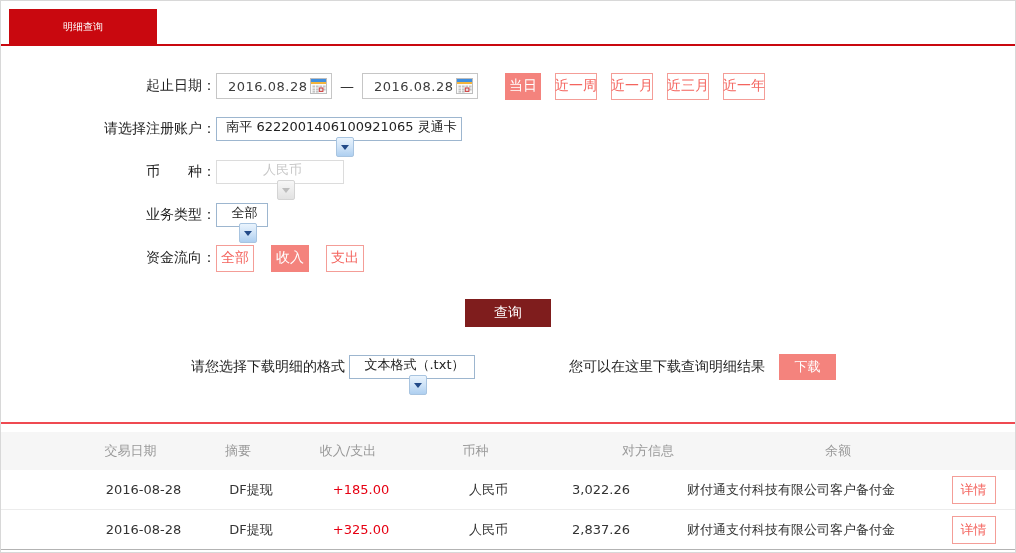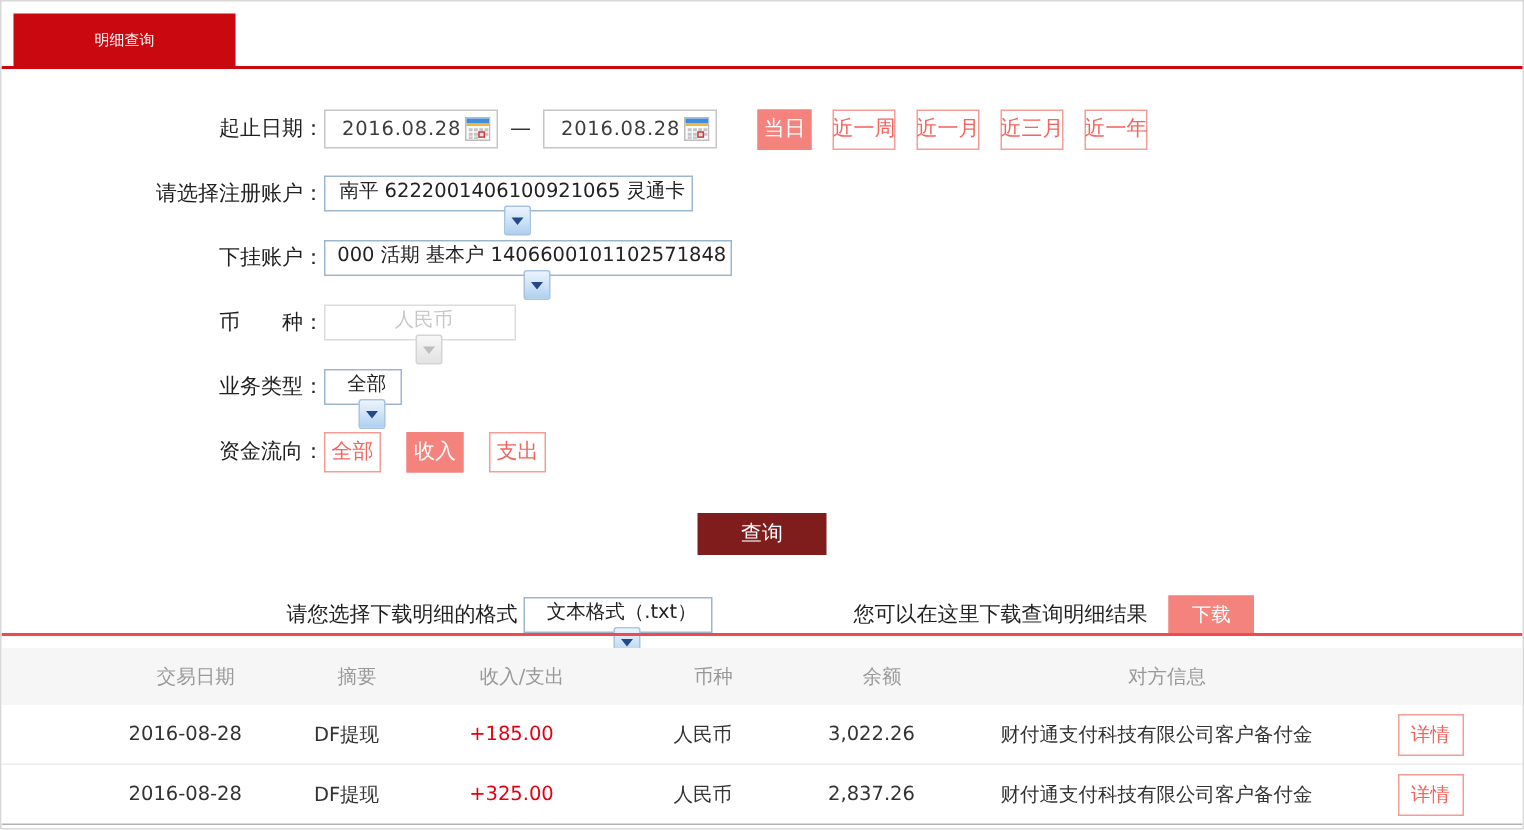--- a/index.html
+++ b/index.html
@@ -60,21 +60,21 @@
   .dl-row .w-fmt { margin-left:4px; }
   .dl-hint { margin-left:94px; white-space:nowrap; }
   .dl-btn { width:57px; height:26px; margin-left:14px; font-size:13px; }
 
   
   .table-area { position:absolute; top:421px; left:0; width:100%; }
   .red-line { height:2px; background:#ef4a51; }
   .thead { margin-top:8px; height:38px; background:#f6f6f6; display:flex;
            align-items:center; color:#999; font-size:13px; padding-left:52px; }
   .trow { height:40px; background:#fff; display:flex; align-items:center;
-          border-bottom:1px solid #ececec; font-size:13px; color:#333; padding-left:45px; }
+          border-bottom:1px solid #ececec; font-size:13px; color:#333; padding-left:65px; }
   .trow:last-child { border-bottom:1px solid #b3b3b3; }
   .c { text-align:center; white-space:nowrap; flex:none; }
   .c1{width:155px} .c2{width:60px} .c3{width:160px} .c4{width:95px}
   .c5{width:130px} .c6{width:250px} .c7{width:115px}
   .amt { color:#e60012; }
   .detail-btn { width:44px; height:28px; margin:0 auto; background:#fff;
                 border:1px solid #f49d97; color:#f4645e; font-size:13px;
                 display:flex; align-items:center; justify-content:center; cursor:pointer; }
 </style>
 </head>
@@ -140,29 +140,20 @@
     <div class="row">
       <span class="lbl">请选择注册账户：</span>
       <span class="xp-select w-register">
         <span>南平 6222001406100921065 灵通卡</span>
         <span class="xp-arrow-btn">
           <span class="tri"></span>
         </span>
       </span>
     </div>
 
-    <div class="row">
-      <span class="lbl">下挂账户：</span>
-      <span class="xp-select w-sub">
-        <span>000 活期 基本户 1406600101102571848</span>
-        <span class="xp-arrow-btn">
-          <span class="tri"></span>
-        </span>
-      </span>
-    </div>
 
     <div class="row">
       <span class="lbl">币　　种：</span>
       <span class="xp-select w-currency disabled">
         <span>人民币</span>
         <span class="xp-arrow-btn">
           <span class="tri"></span>
         </span>
       </span>
     </div>
@@ -203,22 +194,22 @@
   </div>
 
   <div class="table-area">
     <div class="red-line"></div>
 
     <div class="thead">
       <span class="c c1">交易日期</span>
       <span class="c c2">摘要</span>
       <span class="c c3">收入/支出</span>
       <span class="c c4">币种</span>
+      <span class="c c6">对方信息</span>
       <span class="c c5">余额</span>
-      <span class="c c6">对方信息</span>
       <span class="c c7"></span>
     </div>
 
     <div class="trow">
       <span class="c c1">2016-08-28</span>
       <span class="c c2">DF提现</span>
       <span class="c c3 amt">+185.00</span>
       <span class="c c4">人民币</span>
       <span class="c c5">3,022.26</span>
       <span class="c c6">财付通支付科技有限公司客户备付金</span>

